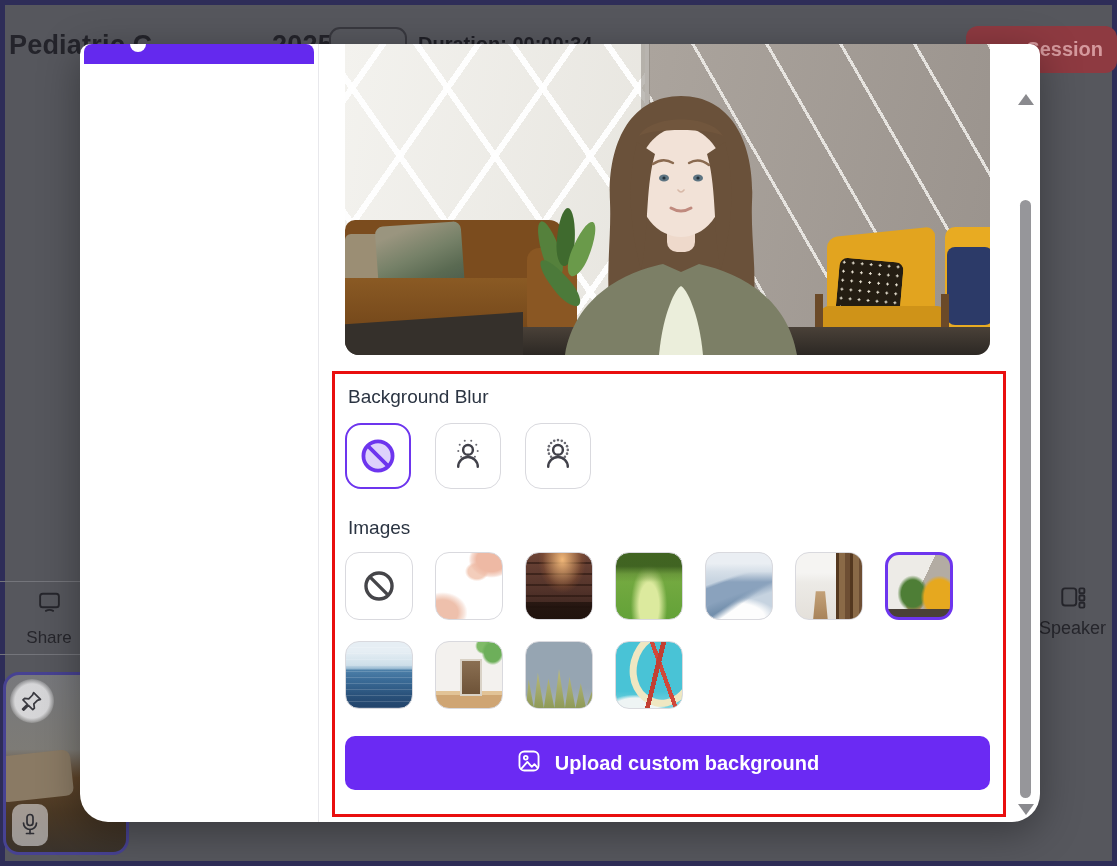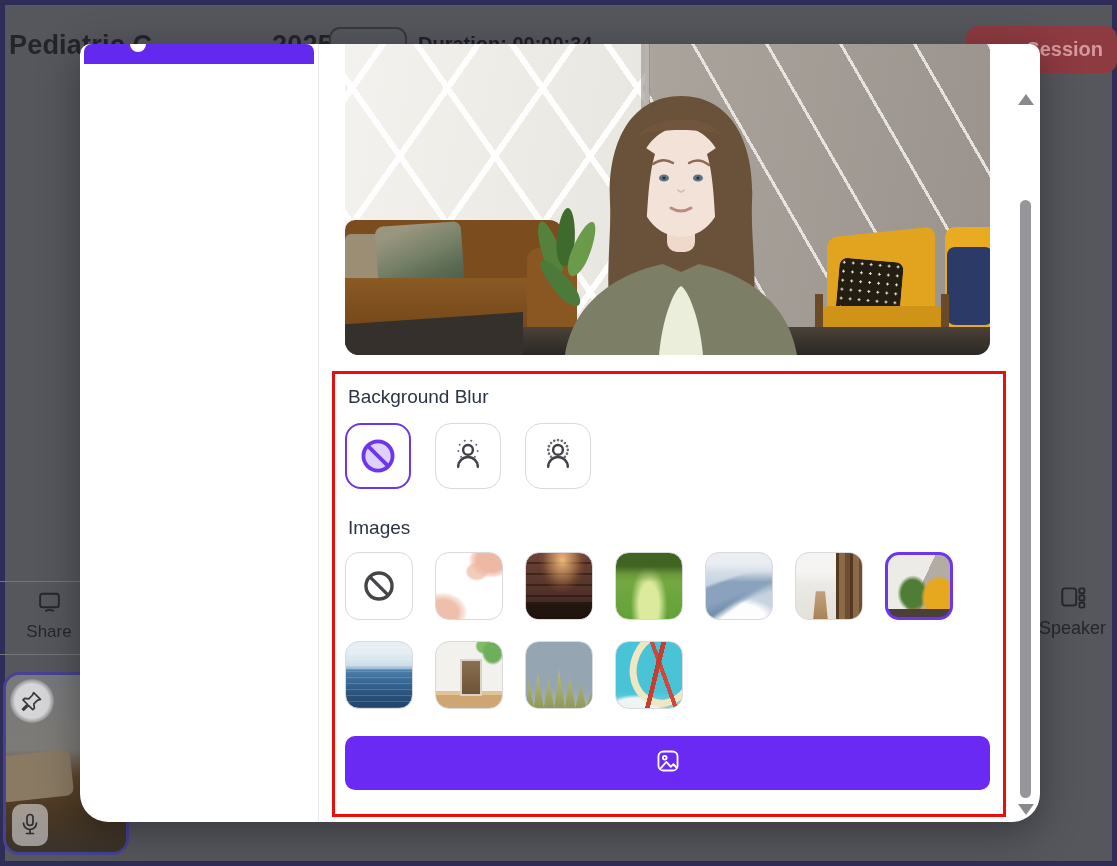--- a/index.html
+++ b/index.html
@@ -11,21 +11,21 @@
   #title-right{left:272px;}
   #live-badge{position:absolute;left:329px;top:27px;width:74px;height:44px;border:2px solid #38383f;
               border-radius:11px;color:#2a2a31;font-size:18px;display:flex;align-items:center;justify-content:center;}
   #duration{position:absolute;left:418px;top:33px;font-size:20px;font-weight:600;color:#202027;}
   #end-session{position:absolute;left:966px;top:26px;width:151px;height:47px;background:#8e3a41;
                border:none;border-radius:12px;color:#d5999d;font-size:20px;font-weight:700;
                text-align:right;padding:0 14px 0 0;cursor:pointer;}
   .tb-line{position:absolute;left:0;width:80px;height:1px;background:#74757b;}
   #tb-line-top{top:581px;} #tb-line-bottom{top:654px;}
   #share-btn{position:absolute;left:18px;top:588px;width:62px;height:60px;background:none;border:none;
-             color:#26262c;font-size:17px;display:flex;flex-direction:column;align-items:center;gap:3px;cursor:pointer;}
+             color:#26262c;font-size:17px;display:flex;flex-direction:column;align-items:center;gap:9px;cursor:pointer;}
   #speaker-btn{position:absolute;left:1028px;top:582px;width:89px;height:66px;background:none;border:none;
                color:#26262c;font-size:18px;display:flex;flex-direction:column;align-items:center;gap:0;cursor:pointer;overflow:hidden;}
   #self-thumb{position:absolute;left:3px;top:672px;width:120px;height:177px;border:3px solid #474292;
               border-radius:16px;overflow:hidden;background:linear-gradient(180deg,#77787c 0%,#7d7b76 42%,#5f452a 58%,#4a3824 78%,#3a332c 100%);}
   #self-thumb .pillow{position:absolute;left:-8px;top:78px;width:74px;height:46px;background:#8a7a64;border-radius:8px;transform:rotate(-6deg);}
   #pin-wrap{position:absolute;left:4px;top:4px;width:44px;height:44px;border-radius:50%;
             background:radial-gradient(circle,rgba(230,230,232,.85) 0 55%,rgba(230,230,232,0) 75%);display:grid;place-items:center;}
   #mic-wrap{position:absolute;left:6px;bottom:6px;width:36px;height:42px;border-radius:10px;
             background:rgba(235,235,238,.55);display:grid;place-items:center;}
   
@@ -303,20 +303,21 @@
             <div class="tile t-roller"></div>
           </div>
         <button id="upload-btn">
           <span>
             <svg width="26" height="26" viewBox="0 0 24 24" fill="none" stroke="#fff" stroke-width="1.7" stroke-linejoin="round" stroke-linecap="round">
               <rect x="3.2" y="3.2" width="17.6" height="17.6" rx="4.5"></rect>
               <circle cx="9" cy="9" r="1.7"></circle>
               <path d="M5 19l5.5-6.2 4.1 4.6 2.4-2.5 3 3.4"></path>
             </svg>
           </span>
+          <span>Upload custom background</span>
         </button>
       </div>
 
       <div id="scroll-track">
         <div class="scroll-arrow" id="scroll-up"></div>
         <div id="scroll-thumb"></div>
         <div class="scroll-arrow" id="scroll-down"></div>
       </div>
 
     </div>

